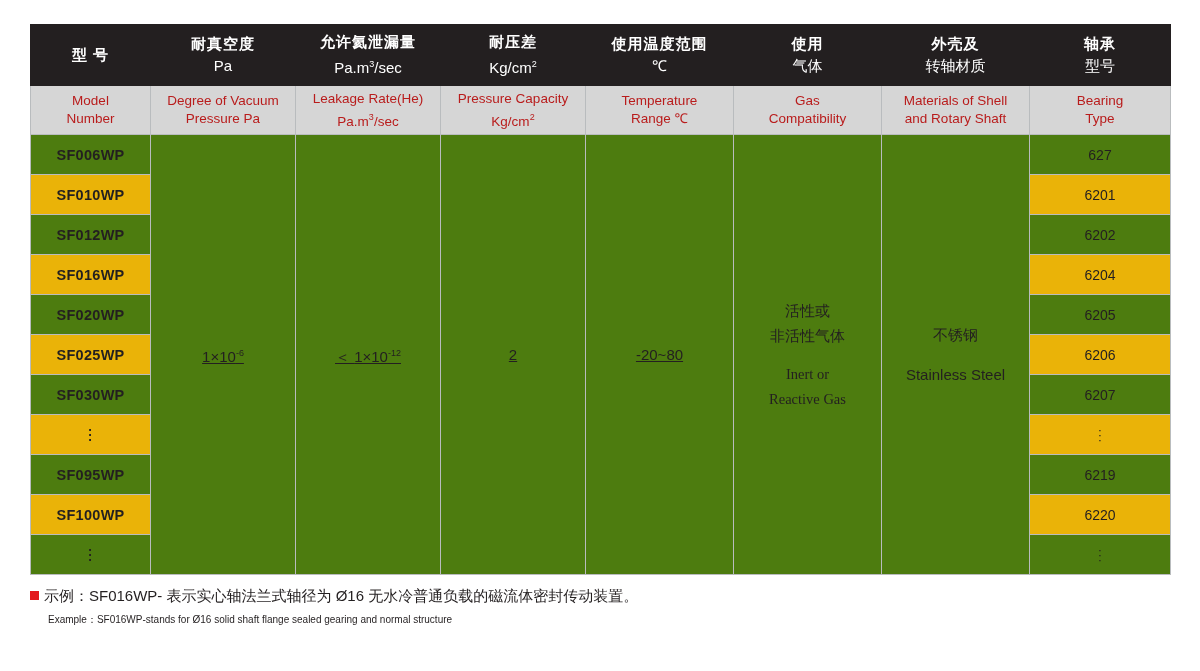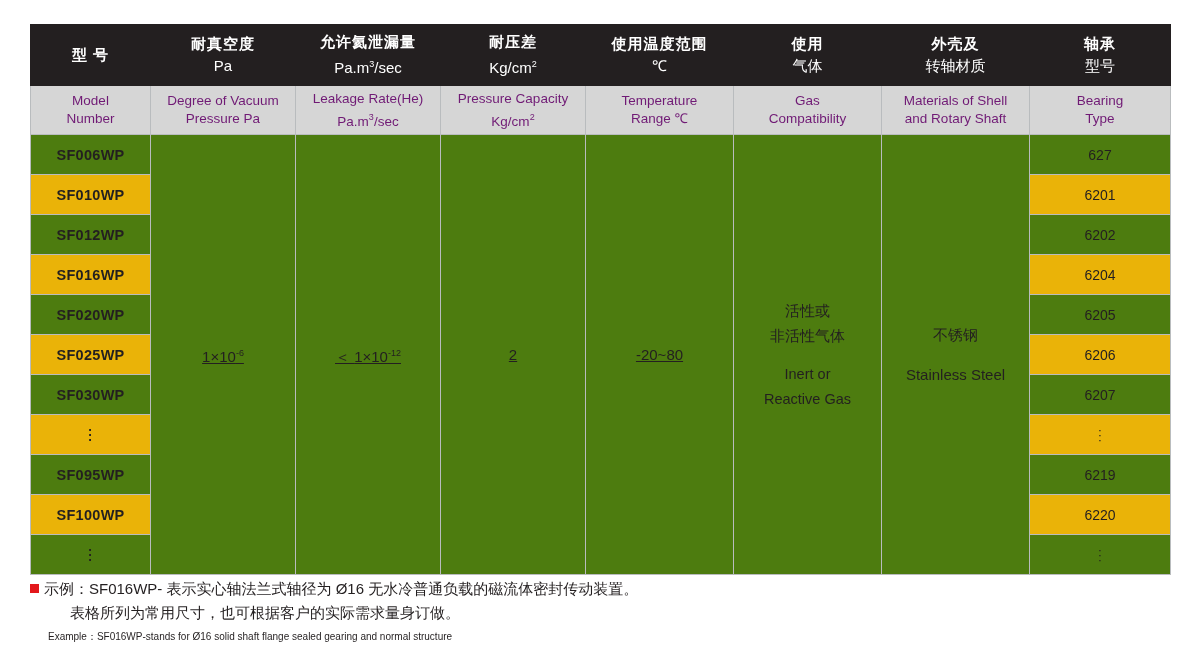--- a/index.html
+++ b/index.html
@@ -53,21 +53,21 @@
     border-color: #231f20;
     letter-spacing: 1px;
   }
   tr.hdr-black th .sub {
     font-weight: normal;
     letter-spacing: 0;
   }
   
   tr.hdr-gray td {
     background: #d6d6d6;
-    color: #701a75;
+    color: #b91c1c;
     font-size: 13.5px;
     line-height: 18px;
     height: 48px;
   }
   
   tbody tr td {
     font-size: 14px;
     height: 39px;
     background: #4d7c0f;
   }
@@ -83,40 +83,41 @@
     font-size: 15px;
     line-height: 22px;
     text-decoration: underline;
   }
   td.gas {
     font-size: 15px;
     line-height: 25px;
   }
   td.gas .en {
     font-size: 14.5px;
+    font-family: Liberation Serif, serif;
   }
   td.shell {
     font-size: 15px;
     line-height: 26px;
   }
   td.shell .en {
     font-size: 15px;
   }
   .dots {
     display: block;
     font-size: 13px;
     line-height: 5px;
     letter-spacing: 0;
   }
   .dots span { display: block; }
   sup { font-size: 9px; vertical-align: super; }
 
   
   .notes {
-    margin-top: 2px;
+    margin-top: 9px;
     font-size: 15px;
     color: #231f20;
     line-height: 24px;
   }
   .note-line {
     display: block;
     white-space: nowrap;
   }
   .sq {
     display: inline-block;
@@ -306,19 +307,18 @@
             </span>
         </td>
       </tr>
     </tbody>
   </table>
 
   <div class="notes">
     <span class="note-line">
       <span class="sq"></span><span>示例：</span><span>SF016WP- 表示实心轴法兰式轴径为 Ø16 无水冷普通负载的磁流体密封传动装置。</span>
     </span>
-    <span class="note-line indent1">表格所列为常用尺寸，也可根据客户的实际需求量身订做。</span>
     <span class="note-line indent2 note-en">
       <span>Example：</span><span>SF016WP-stands for Ø16 solid shaft flange sealed gearing and normal structure</span>
     </span>
   </div>
 
 </div>
 
 </body></html>

